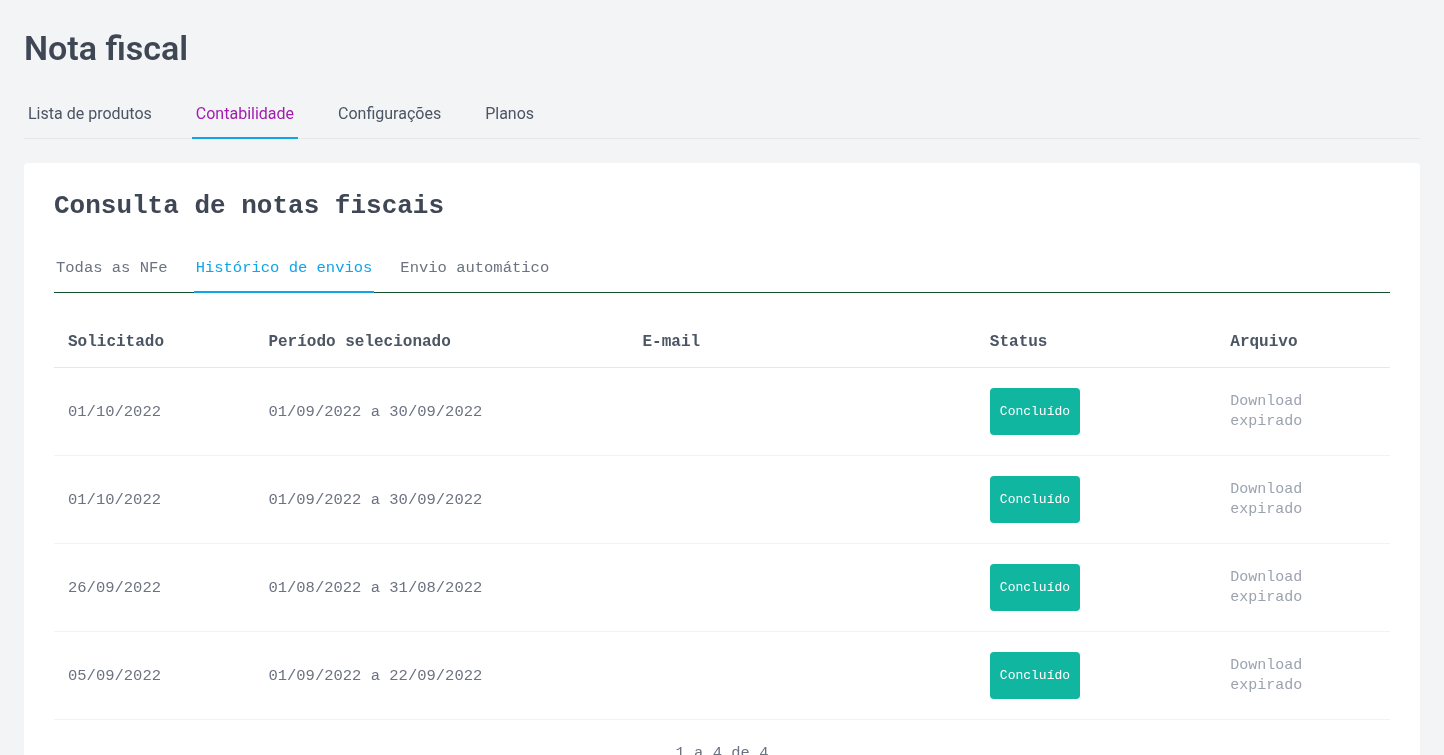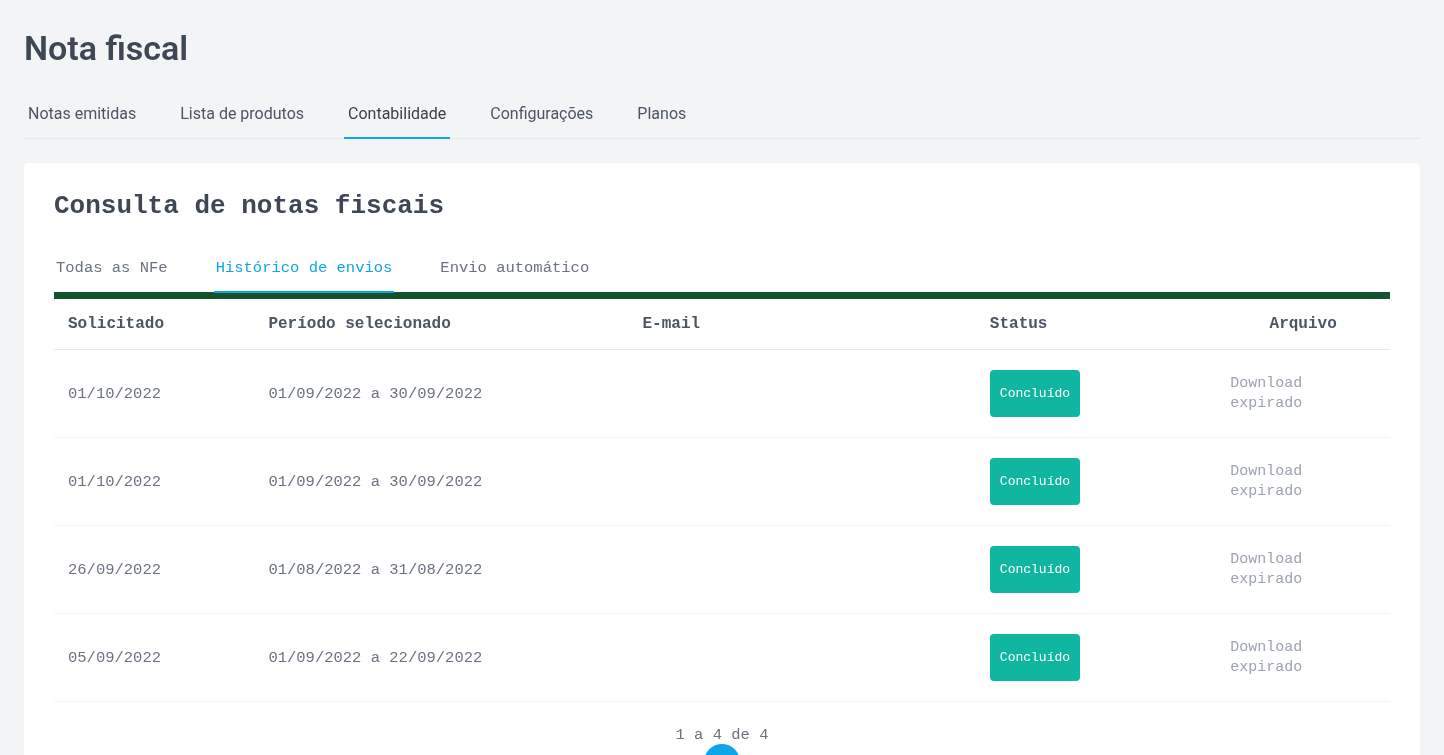--- a/index.html
+++ b/index.html
@@ -25,40 +25,41 @@
   }
   .main-tab {
     padding: 12px 4px 14px 4px;
     font-size: 16px;
     color: #4b5563;
     cursor: pointer;
     border-bottom: 2px solid transparent;
     margin-bottom: -1px;
   }
   .main-tab.active {
-    color: #404040;
+    color: #a21caf;
     border-bottom-color: #0ea5e9;
   }
   .card {
     background: #fff;
     border-radius: 4px;
     margin-top: 24px;
     padding: 28px 30px 24px 30px;
     font-family: Liberation Mono, monospace;
   }
   h2.card-title {
     font-size: 26px;
     font-weight: 700;
     color: #3f4755;
     margin-bottom: 28px;
   }
   .sub-tabs {
     display: flex;
-    gap: 44px;
-    border-bottom: 7px solid #14532d;
+    gap: 24px;
+    border-bottom: 1px solid #14532d;
+    margin-bottom: 24px;
   }
   .sub-tab {
     padding: 10px 2px 14px 2px;
     font-size: 15.5px;
     color: #6b7280;
     cursor: pointer;
     border-bottom: 2px solid transparent;
     margin-bottom: -1px;
   }
   .sub-tab.active {
@@ -140,30 +141,29 @@
     display: flex;
     align-items: center;
     justify-content: center;
     font-weight: 600;
     cursor: pointer;
   }
   .col-solicitado { width: 15%; }
   .col-periodo { width: 28%; }
   .col-email { width: 26%; }
   .col-status { width: 18%; }
-  .col-arquivo { width: 13%; text-align: center; }
+  .col-arquivo { width: 13%; }
 </style>
 </head>
 <body>
 
 <div class="page">
   <h1 class="page-title">Nota fiscal</h1>
 
   <div class="main-tabs">
-    <div class="main-tab">Notas emitidas</div>
     <div class="main-tab">Lista de produtos</div>
     <div class="main-tab active">Contabilidade</div>
     <div class="main-tab">Configurações</div>
     <div class="main-tab">Planos</div>
   </div>
 
   <div class="card">
     <h2 class="card-title">Consulta de notas fiscais</h2>
 
     <div class="sub-tabs">

